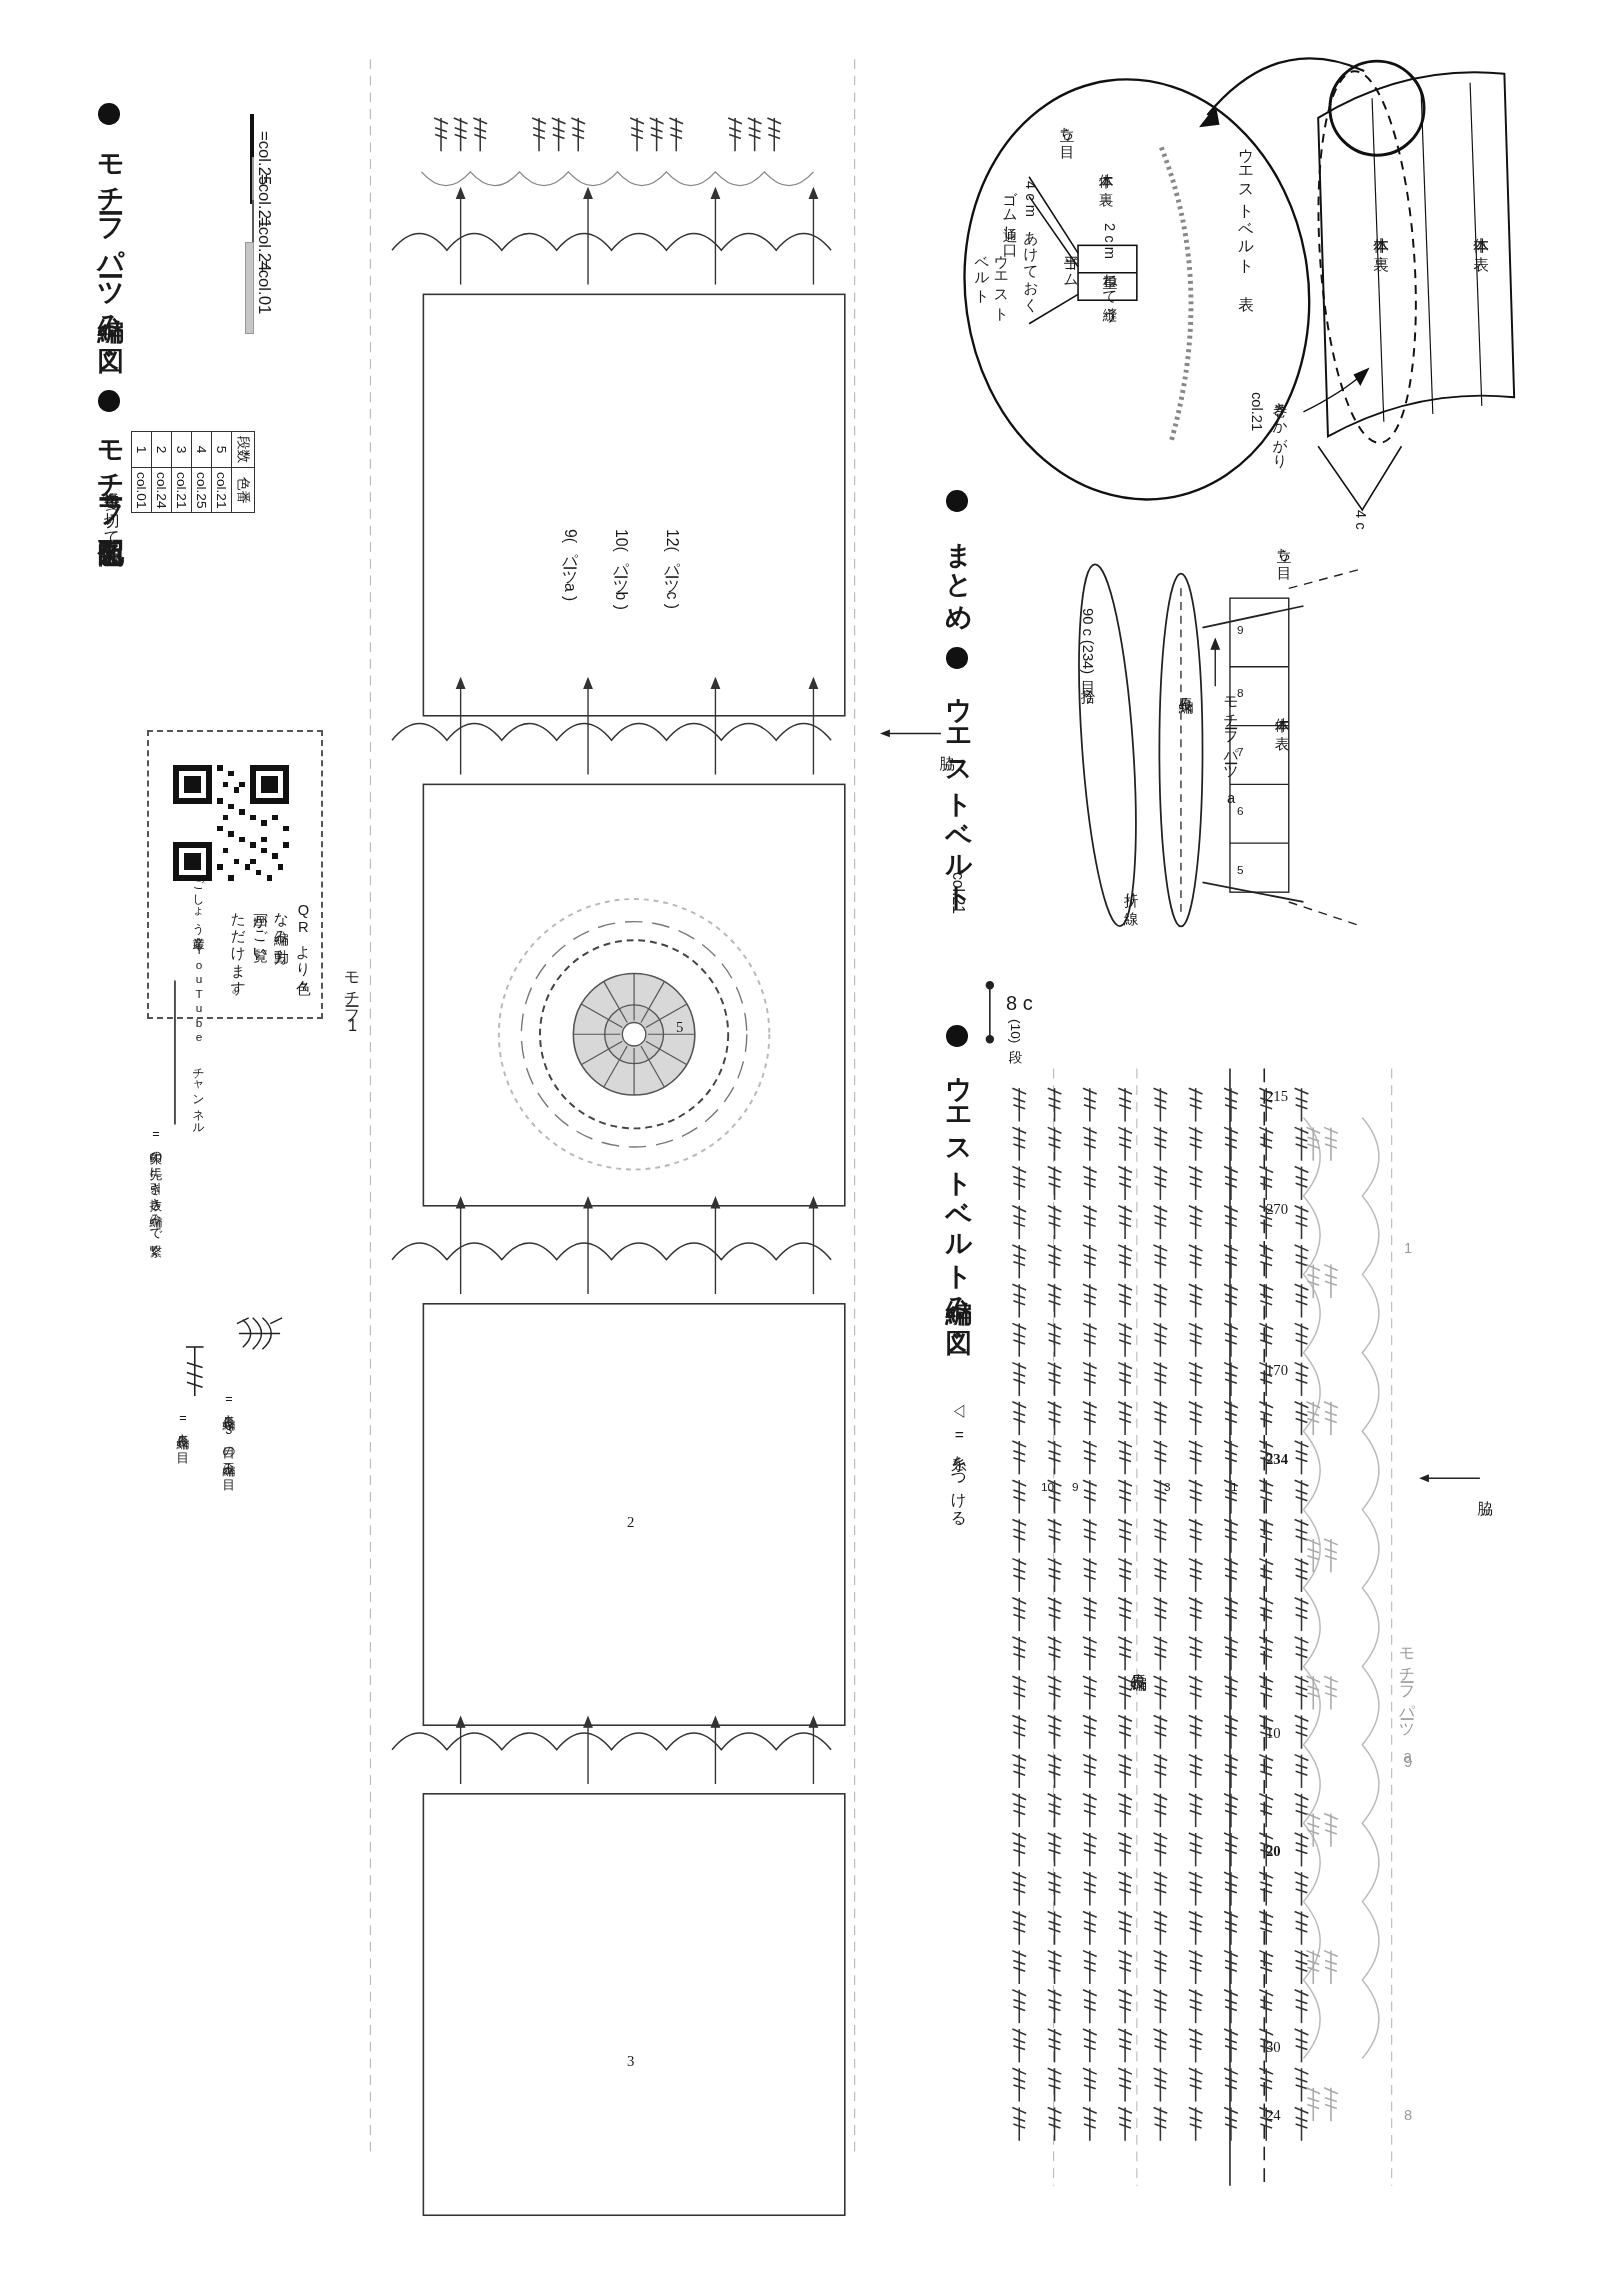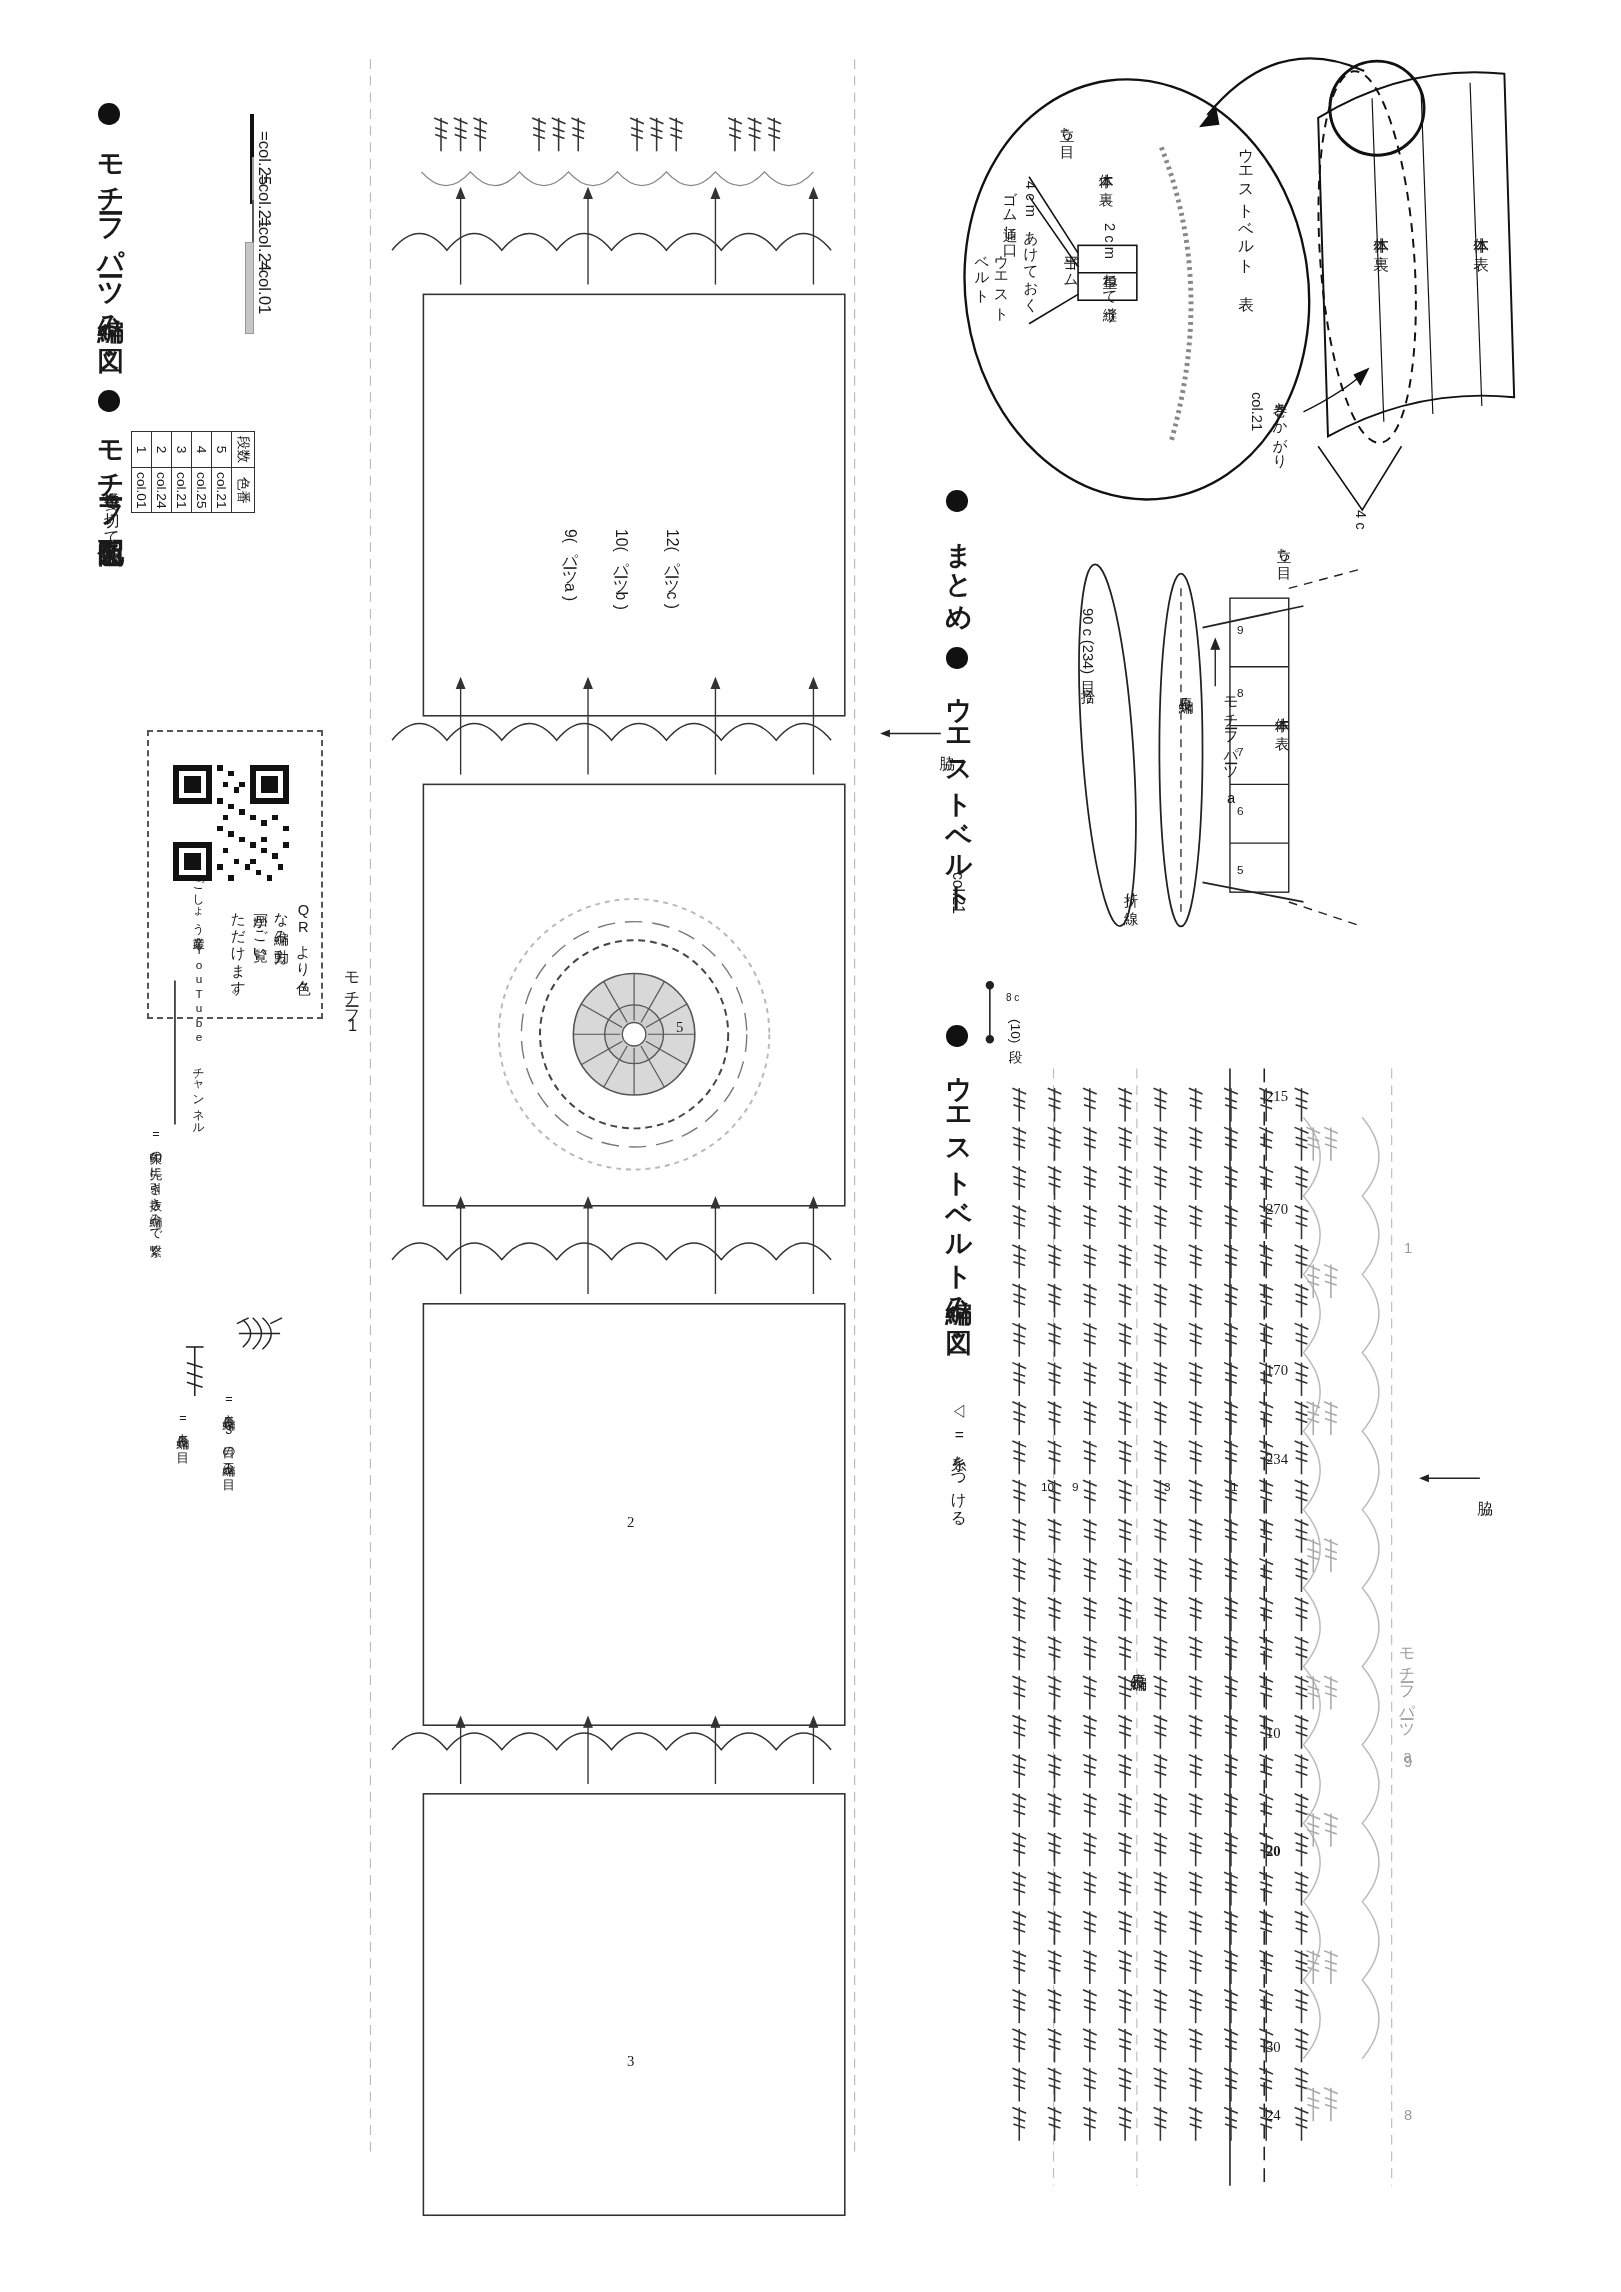--- a/index.html
+++ b/index.html
@@ -583,42 +583,42 @@
   <div class="sec-title vtext" style="left:944px; top:1059px; height:304px;">ウエストベルト編み図</div>
   <div class="sub-note vtext" style="left:949px; top:1392px; height:176px;">◁ =糸をつける</div>
 
   <div class="lbl vtext" style="left:1127px; top:1661px; height:88px; font-size:16.7px;">長編み</div>
   <div class="lbl vtext gray" style="left:1396px; top:1637px; height:176px; font-size:15.7px;">モチーフパーツ a</div>
   <div class="lbl vtext" style="left:1474px; top:1488px; font-size:15.7px;">脇</div>
 
   <div class="num" style="left:1266px; top:1088px;">215</div>
   <div class="num" style="left:1266px; top:1201px;">270</div>
   <div class="num" style="left:1266px; top:1362px;">170</div>
-  <div class="num" style="left:1266px; top:1451px;">234</div>
+  <div class="num" style="left:1266px; top:1451px;font-weight:bold;">234</div>
   <div class="num" style="left:1266px; top:1725px;">10</div>
   <div class="num" style="left:1266px; top:1843px;font-weight:bold;">20</div>
   <div class="num" style="left:1266px; top:2039px;">30</div>
   <div class="num" style="left:1266px; top:2107px;">24</div>
 
   <div class="lbl-s" style="left:1041px; top:1480px;">10</div>
   <div class="lbl-s" style="left:1072px; top:1480px;">9</div>
   <div class="lbl-s" style="left:1164px; top:1480px;">3</div>
   <div class="lbl-s" style="left:1231px; top:1480px;">1</div>
 
   <div class="lbl gray" style="left:1404px; top:1240px;">1</div>
   <div class="lbl gray" style="left:1404px; top:1754px;">9</div>
   <div class="lbl gray" style="left:1404px; top:2107px;">8</div>
 
   <div class="bullet" style="left:946px; top:647px;"></div>
   <div class="sec-title vtext" style="left:944px; top:680px; height:186px;">ウエストベルト</div>
   <div class="lbl vtext-mixed" style="left:949px; top:872px; font-size:15.7px;">col.21</div>
 
   <div class="lbl vtext-mixed" style="left:1078px; top:608px; font-size:14.7px;">90 c (234目) 拾う</div>
   <div class="lbl vtext" style="left:1121px; top:882px; height:93px; font-size:14.7px;">折り線</div>
-  <div class="lbl" style="left:1006px; top:992px; font-size:10px;">8 c</div>
+  <div class="lbl" style="left:1006px; top:992px; font-size:20px;">8 c</div>
   <div class="lbl vtext-mixed" style="left:1006px; top:1019px; font-size:13.7px;">(10段)</div>
   <div class="lbl vtext" style="left:1274px; top:537px; height:88px; font-size:14.7px;">立ち目</div>
   <div class="lbl vtext" style="left:1176px; top:686px; height:78px; font-size:14.7px;">長編み</div>
   <div class="lbl vtext" style="left:1221px; top:686px; height:137px; font-size:14.7px;">モチーフパーツ a</div>
   <div class="lbl vtext" style="left:1272px; top:706px; height:88px; font-size:14.7px;">本体 表</div>
 
   <div class="lbl-s" style="left:1237px; top:863px;">5</div>
   <div class="lbl-s" style="left:1237px; top:804px;">6</div>
   <div class="lbl-s" style="left:1237px; top:745px;">7</div>
   <div class="lbl-s" style="left:1237px; top:686px;">8</div>

